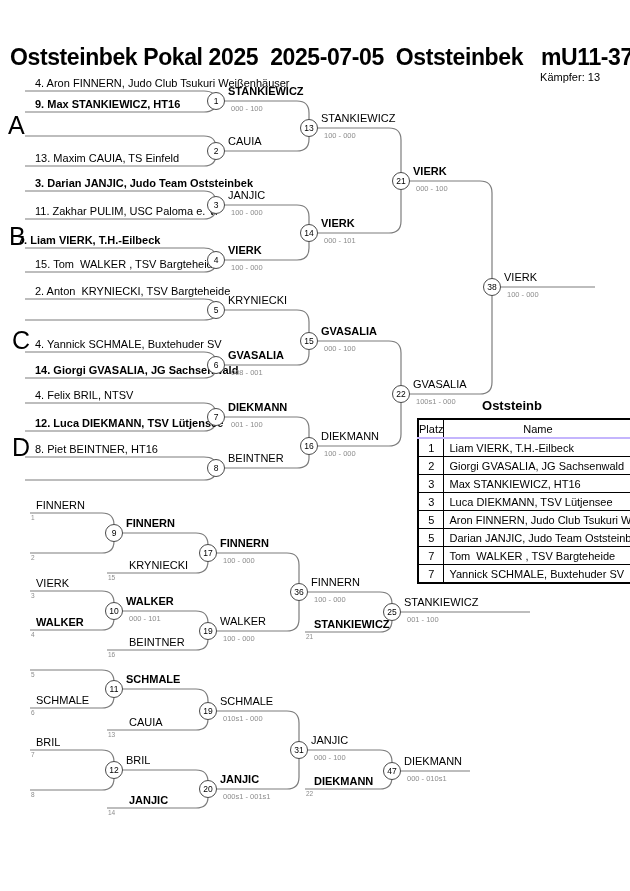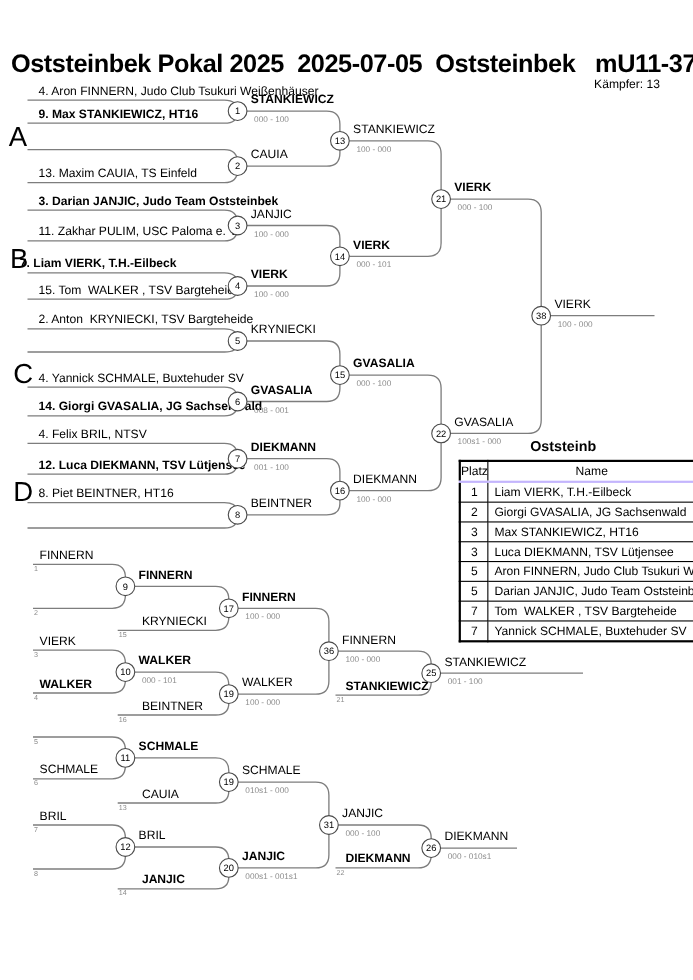--- a/index.html
+++ b/index.html
@@ -120,21 +120,21 @@
 <div class="circle" style="left:208px;top:553px">17</div>
 <div class="circle" style="left:114px;top:611px">10</div>
 <div class="circle" style="left:208px;top:631px">19</div>
 <div class="circle" style="left:299px;top:592px">36</div>
 <div class="circle" style="left:392px;top:612px">25</div>
 <div class="circle" style="left:114px;top:689px">11</div>
 <div class="circle" style="left:208px;top:711px">19</div>
 <div class="circle" style="left:114px;top:770px">12</div>
 <div class="circle" style="left:208px;top:789px">20</div>
 <div class="circle" style="left:299px;top:750px">31</div>
-<div class="circle" style="left:392px;top:771px">26</div>
+<div class="circle" style="left:392px;top:771px">47</div>
 
 <div class="wlbl b" style="left:228px;top:85px">STANKIEWICZ</div>
 <div class="score" style="left:231px;top:104px">000 - 100</div>
 <div class="wlbl" style="left:228px;top:135px">CAUIA</div>
 <div class="wlbl" style="left:228px;top:189px">JANJIC</div>
 <div class="score" style="left:231px;top:208px">100 - 000</div>
 <div class="wlbl b" style="left:228px;top:244px">VIERK</div>
 <div class="score" style="left:231px;top:263px">100 - 000</div>
 <div class="wlbl" style="left:228px;top:294px">KRYNIECKI</div>
 <div class="wlbl b" style="left:228px;top:349px">GVASALIA</div>

